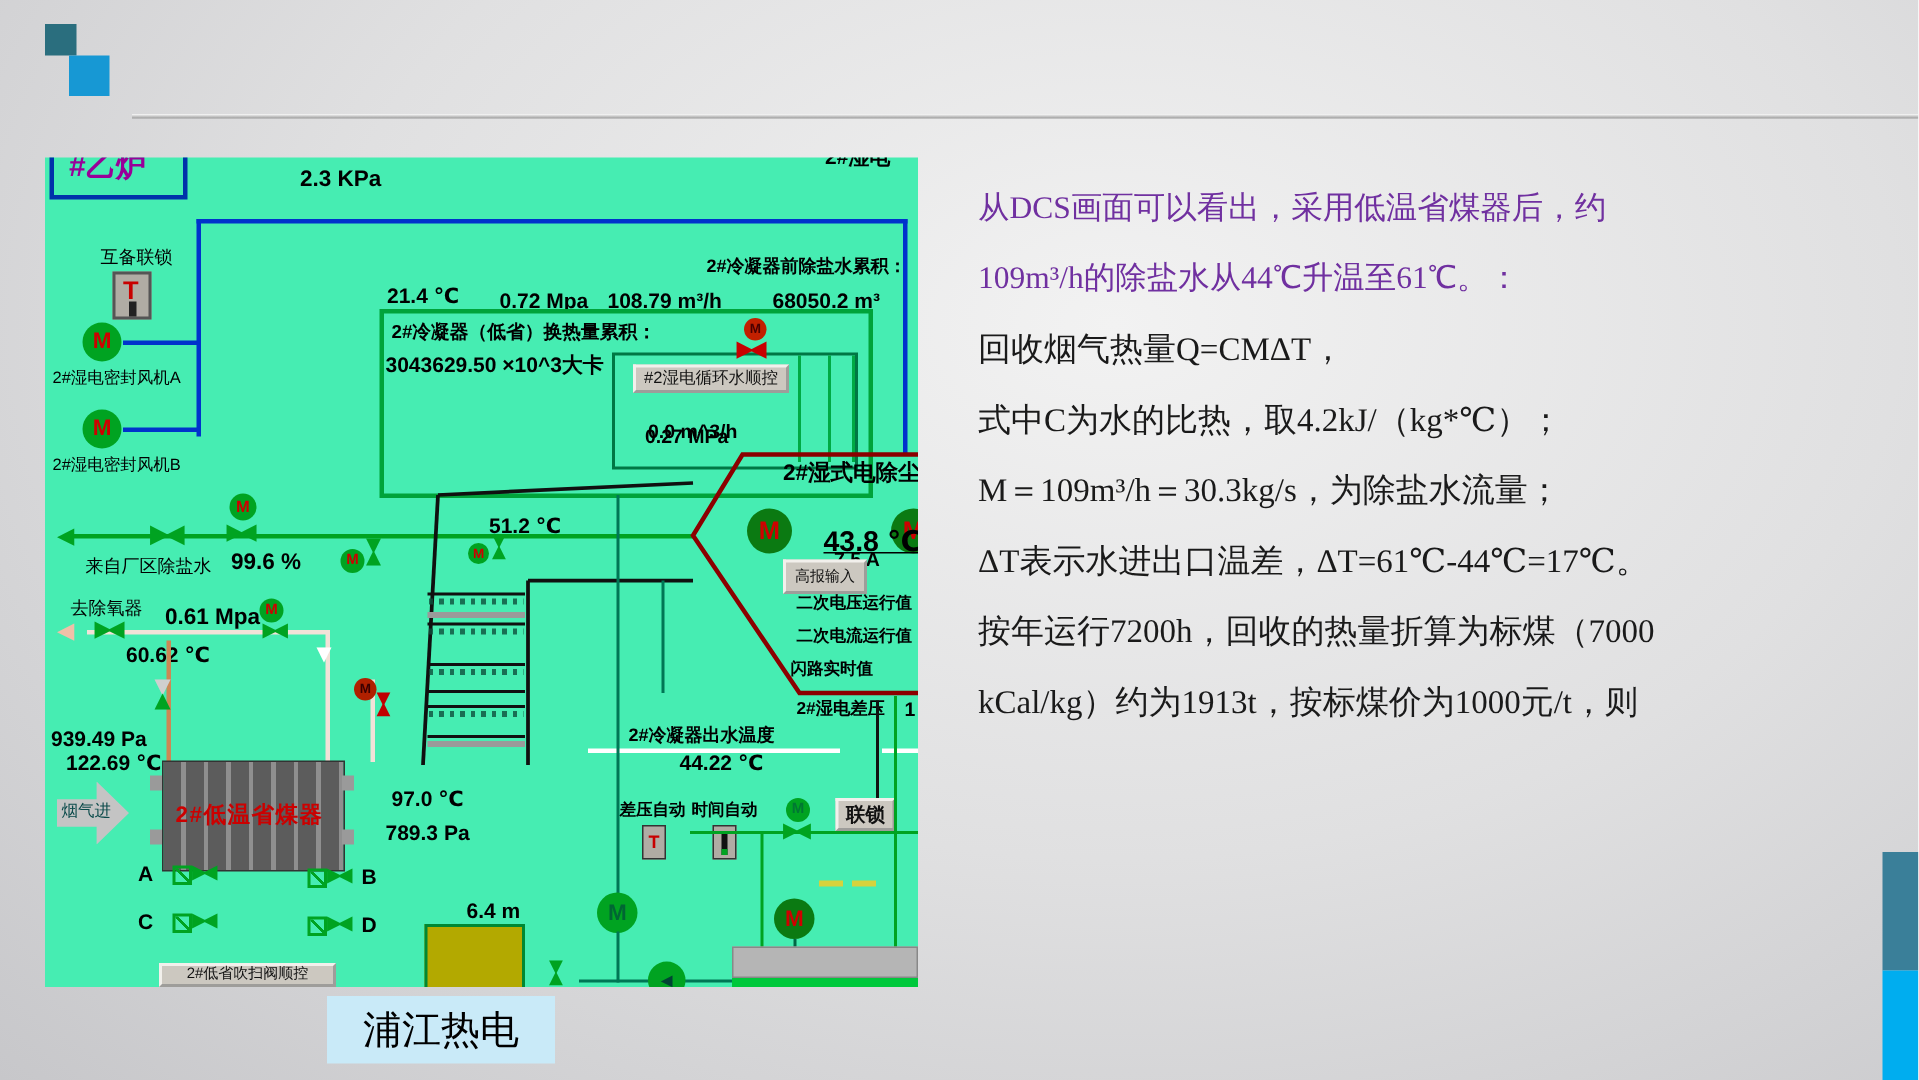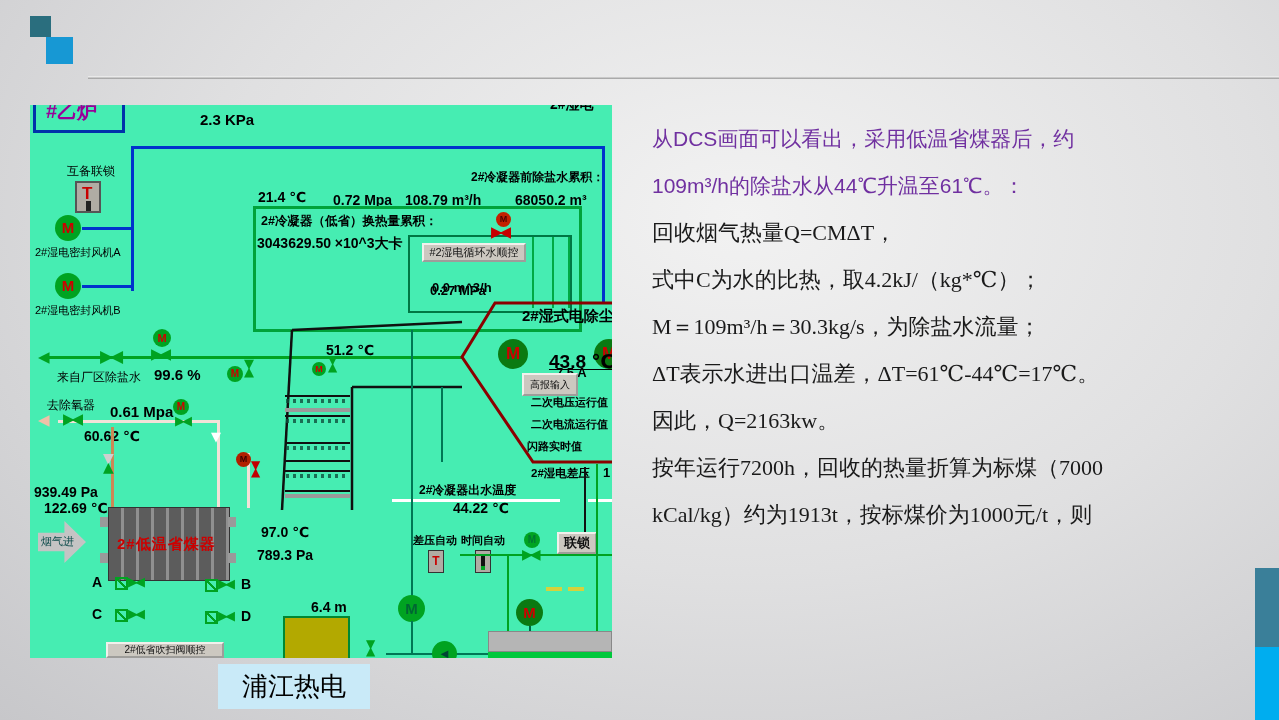--- a/index.html
+++ b/index.html
@@ -17,21 +17,21 @@
   .hl,.vl{position:absolute;}
   .btn{position:absolute;background:#ccc8c0;border:2px outset #f2f0ec;color:#111;text-align:center;font-family:"Liberation Sans",sans-serif;box-sizing:border-box;cursor:default;}
   .mc{position:absolute;border-radius:50%;background:#00a321;color:#cf0000;font-weight:bold;text-align:center;font-family:"Liberation Sans",sans-serif;}
   .vg{position:absolute;line-height:1;letter-spacing:-3px;font-family:"DejaVu Sans",sans-serif;color:#00a321;}
   .vgv{position:absolute;line-height:.62;font-family:"DejaVu Sans",sans-serif;color:#00a321;text-align:center;}
   .vgv span{display:block;}
   .sq{position:absolute;width:9px;height:9px;border:2px solid #00a321;background:linear-gradient(45deg,transparent 44%,#00a321 44% 58%,transparent 58%);}
   .toggle{position:absolute;width:16px;height:23px;background:#b0aca4;border:1px solid #333;box-sizing:border-box;text-align:center;}
   
   #bodytext{position:absolute;left:652px;top:115px;width:600px;font-size:22px;line-height:47px;color:#1a1a1a;font-family:"Liberation Serif","DejaVu Serif",serif;}
-  #bodytext .purple{color:#7030a0;font-family:Liberation Sans, sans-serif;font-size:21px;}
+  #bodytext .purple{color:#7030a0;font-family:Liberation Serif, serif;font-size:21px;}
   
   #caption{position:absolute;left:218px;top:664px;width:152px;height:45px;background:#c9eaf8;color:#000;font-size:26px;text-align:center;line-height:45px;}
   
   #bar-teal{position:absolute;left:1255px;top:568px;width:24px;height:79px;background:#3a7f99;}
   #bar-blue{position:absolute;left:1255px;top:647px;width:24px;height:73px;background:#00adef;}
   .hatchline{position:absolute;height:2px;background:#101010;}
   .hatchmark{position:absolute;height:4px;background:repeating-linear-gradient(90deg,#0e4f3c 0 3px,transparent 3px 7px);opacity:.8;}
   .graybar{position:absolute;height:4px;background:#9a9a9a;}
 </style>
 </head>
@@ -238,21 +238,20 @@
 
   <div id="caption">浦江热电</div>
 
   <div id="bodytext">
     <div class="purple">从DCS画面可以看出，采用低温省煤器后，约</div>
     <div class="purple">109m³/h的除盐水从44℃升温至61℃。：</div>
     <div>回收烟气热量Q=CMΔT，</div>
     <div>式中C为水的比热，取4.2kJ/（kg*℃）；</div>
     <div>M＝109m³/h＝30.3kg/s，为除盐水流量；</div>
     <div>ΔT表示水进出口温差，ΔT=61℃-44℃=17℃。</div>
-    <div>因此，Q=2163kw。</div>
     <div>按年运行7200h，回收的热量折算为标煤（7000</div>
     <div>kCal/kg）约为1913t，按标煤价为1000元/t，则</div>
   </div>
 
   <div id="bar-teal"></div>
   <div id="bar-blue"></div>
 
 </div>
 
 </body></html>

